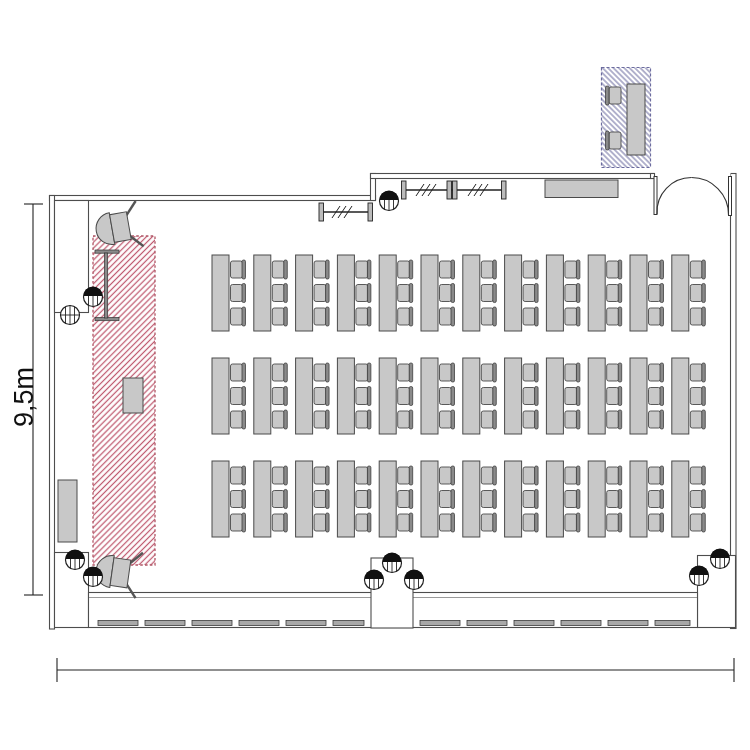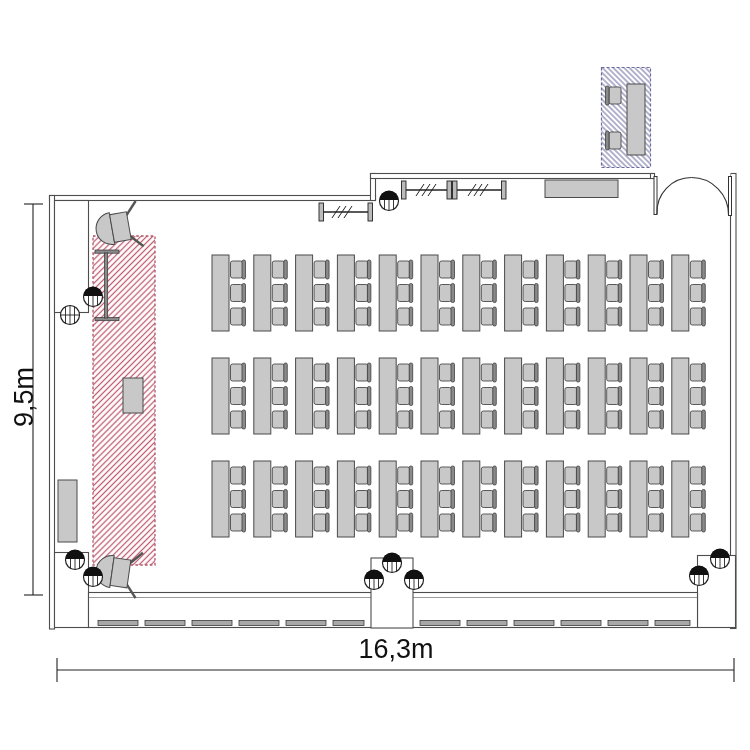--- a/index.html
+++ b/index.html
@@ -699,15 +699,14 @@
     <line class="dim" x1="33" y1="204" x2="33" y2="595"></line>
     <line class="dim" x1="24" y1="204" x2="43" y2="204"></line>
     <line class="dim" x1="24" y1="595" x2="43" y2="595"></line>
     <line class="dim" x1="57" y1="670" x2="734" y2="670"></line>
     <line class="dim" x1="57" y1="658" x2="57" y2="682"></line>
     <line class="dim" x1="734" y1="658" x2="734" y2="682"></line>
   </g>
 </svg>
 
 <div class="dim-label" id="label-height">9,5m</div>
-<div class="dim-label" id="label-width">16,3m</div>
 
 </div>
 
 </body></html>

